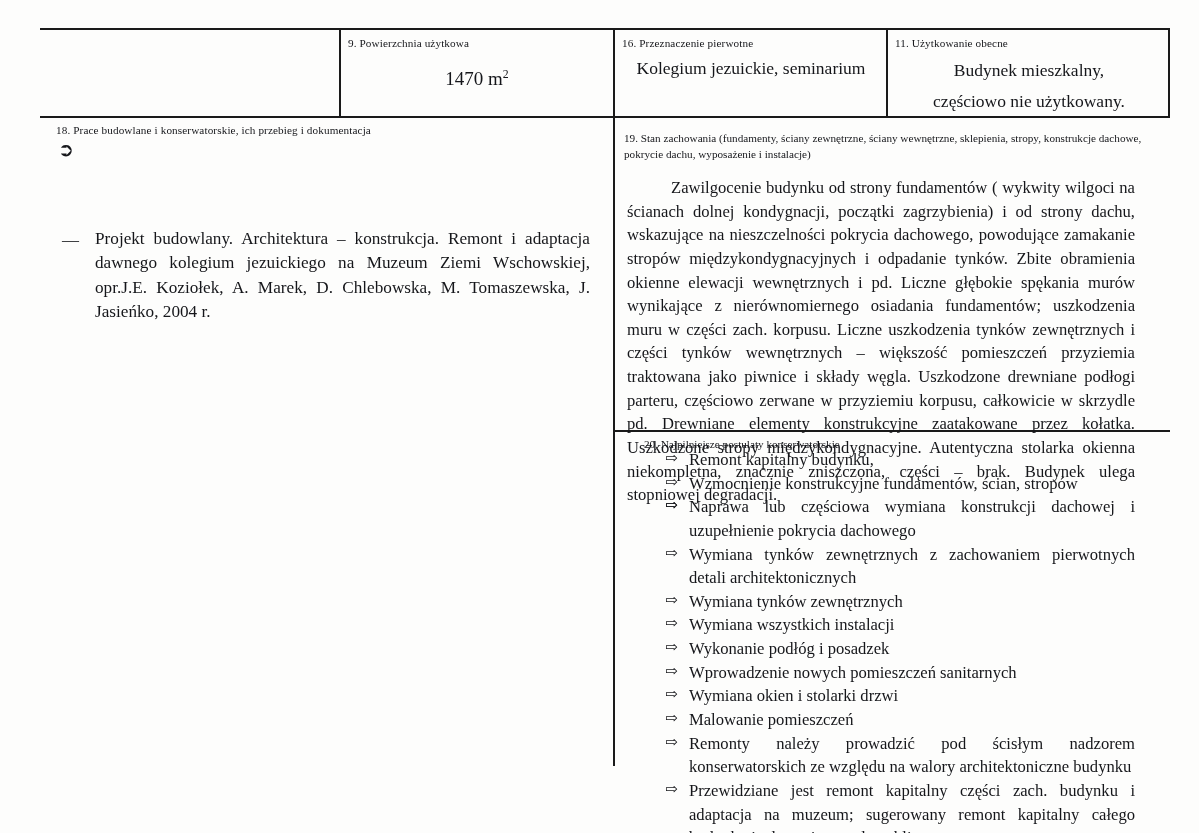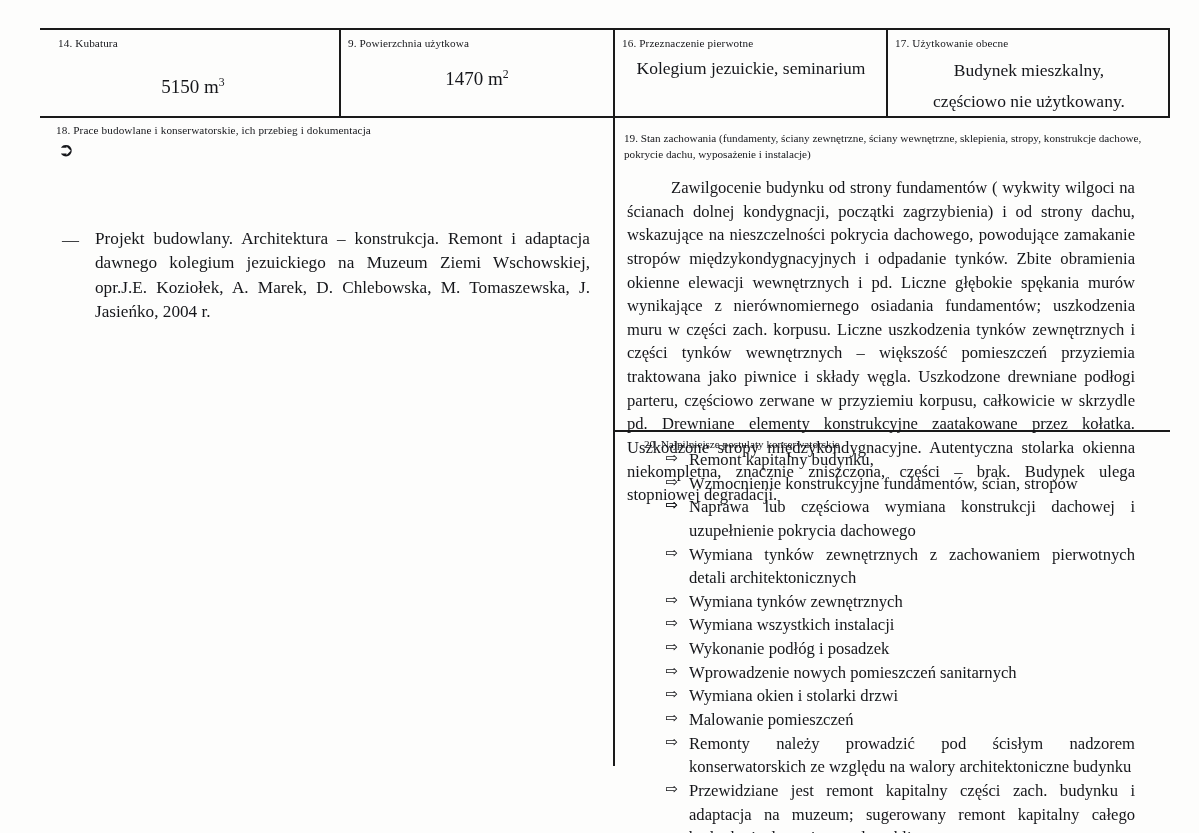--- a/index.html
+++ b/index.html
@@ -157,37 +157,33 @@
   <div class="hline" style="left:40px; top:28px; width:1130px;"></div>
   <div class="hline" style="left:40px; top:116px; width:1130px;"></div>
   <div class="hline" style="left:613px; top:430px; width:557px;"></div>
 
   <div class="vline" style="left:339px; top:28px; height:89px;"></div>
   <div class="vline" style="left:613px; top:28px; height:89px;"></div>
   <div class="vline" style="left:886px; top:28px; height:89px;"></div>
   <div class="vline" style="left:613px; top:116px; height:650px;"></div>
   <div class="vline" style="left:1168px; top:28px; height:89px;"></div>
 
-  <div class="cell" style="left:58px; top:36px; width:270px;">
-    <div class="cell-label">14. Kubatura</div>
-    <div class="cell-value" style="margin-top:25px;"><span>5150 m</span><sup>3</sup></div>
-  </div>
 
   <div class="cell" style="left:348px; top:36px; width:258px;">
     <div class="cell-label">9. Powierzchnia użytkowa</div>
     <div class="cell-value" style="margin-top:17px;"><span>1470 m</span><sup>2</sup></div>
   </div>
 
   <div class="cell" style="left:622px; top:36px; width:258px;">
     <div class="cell-label">16. Przeznaczenie pierwotne</div>
     <div class="cell-value-sm" style="margin-top:6px;">Kolegium jezuickie, seminarium</div>
   </div>
 
   <div class="cell" style="left:895px; top:36px; width:268px;">
-    <div class="cell-label">17. Użytkowanie obecne</div>
+    <div class="cell-label">11. Użytkowanie obecne</div>
     <div class="cell-value-sm" style="margin-top:8px;">Budynek mieszkalny,</div>
     <div class="cell-value-sm">częściowo nie użytkowany.</div>
   </div>
 
   <div class="cell cell-label" style="left:56px; top:123px; width:540px;">18. Prace budowlane i konserwatorskie, ich przebieg i dokumentacja</div>
 
   <div class="s18-arrow">➲</div>
 
 
   <div class="s18-dash">—</div>

